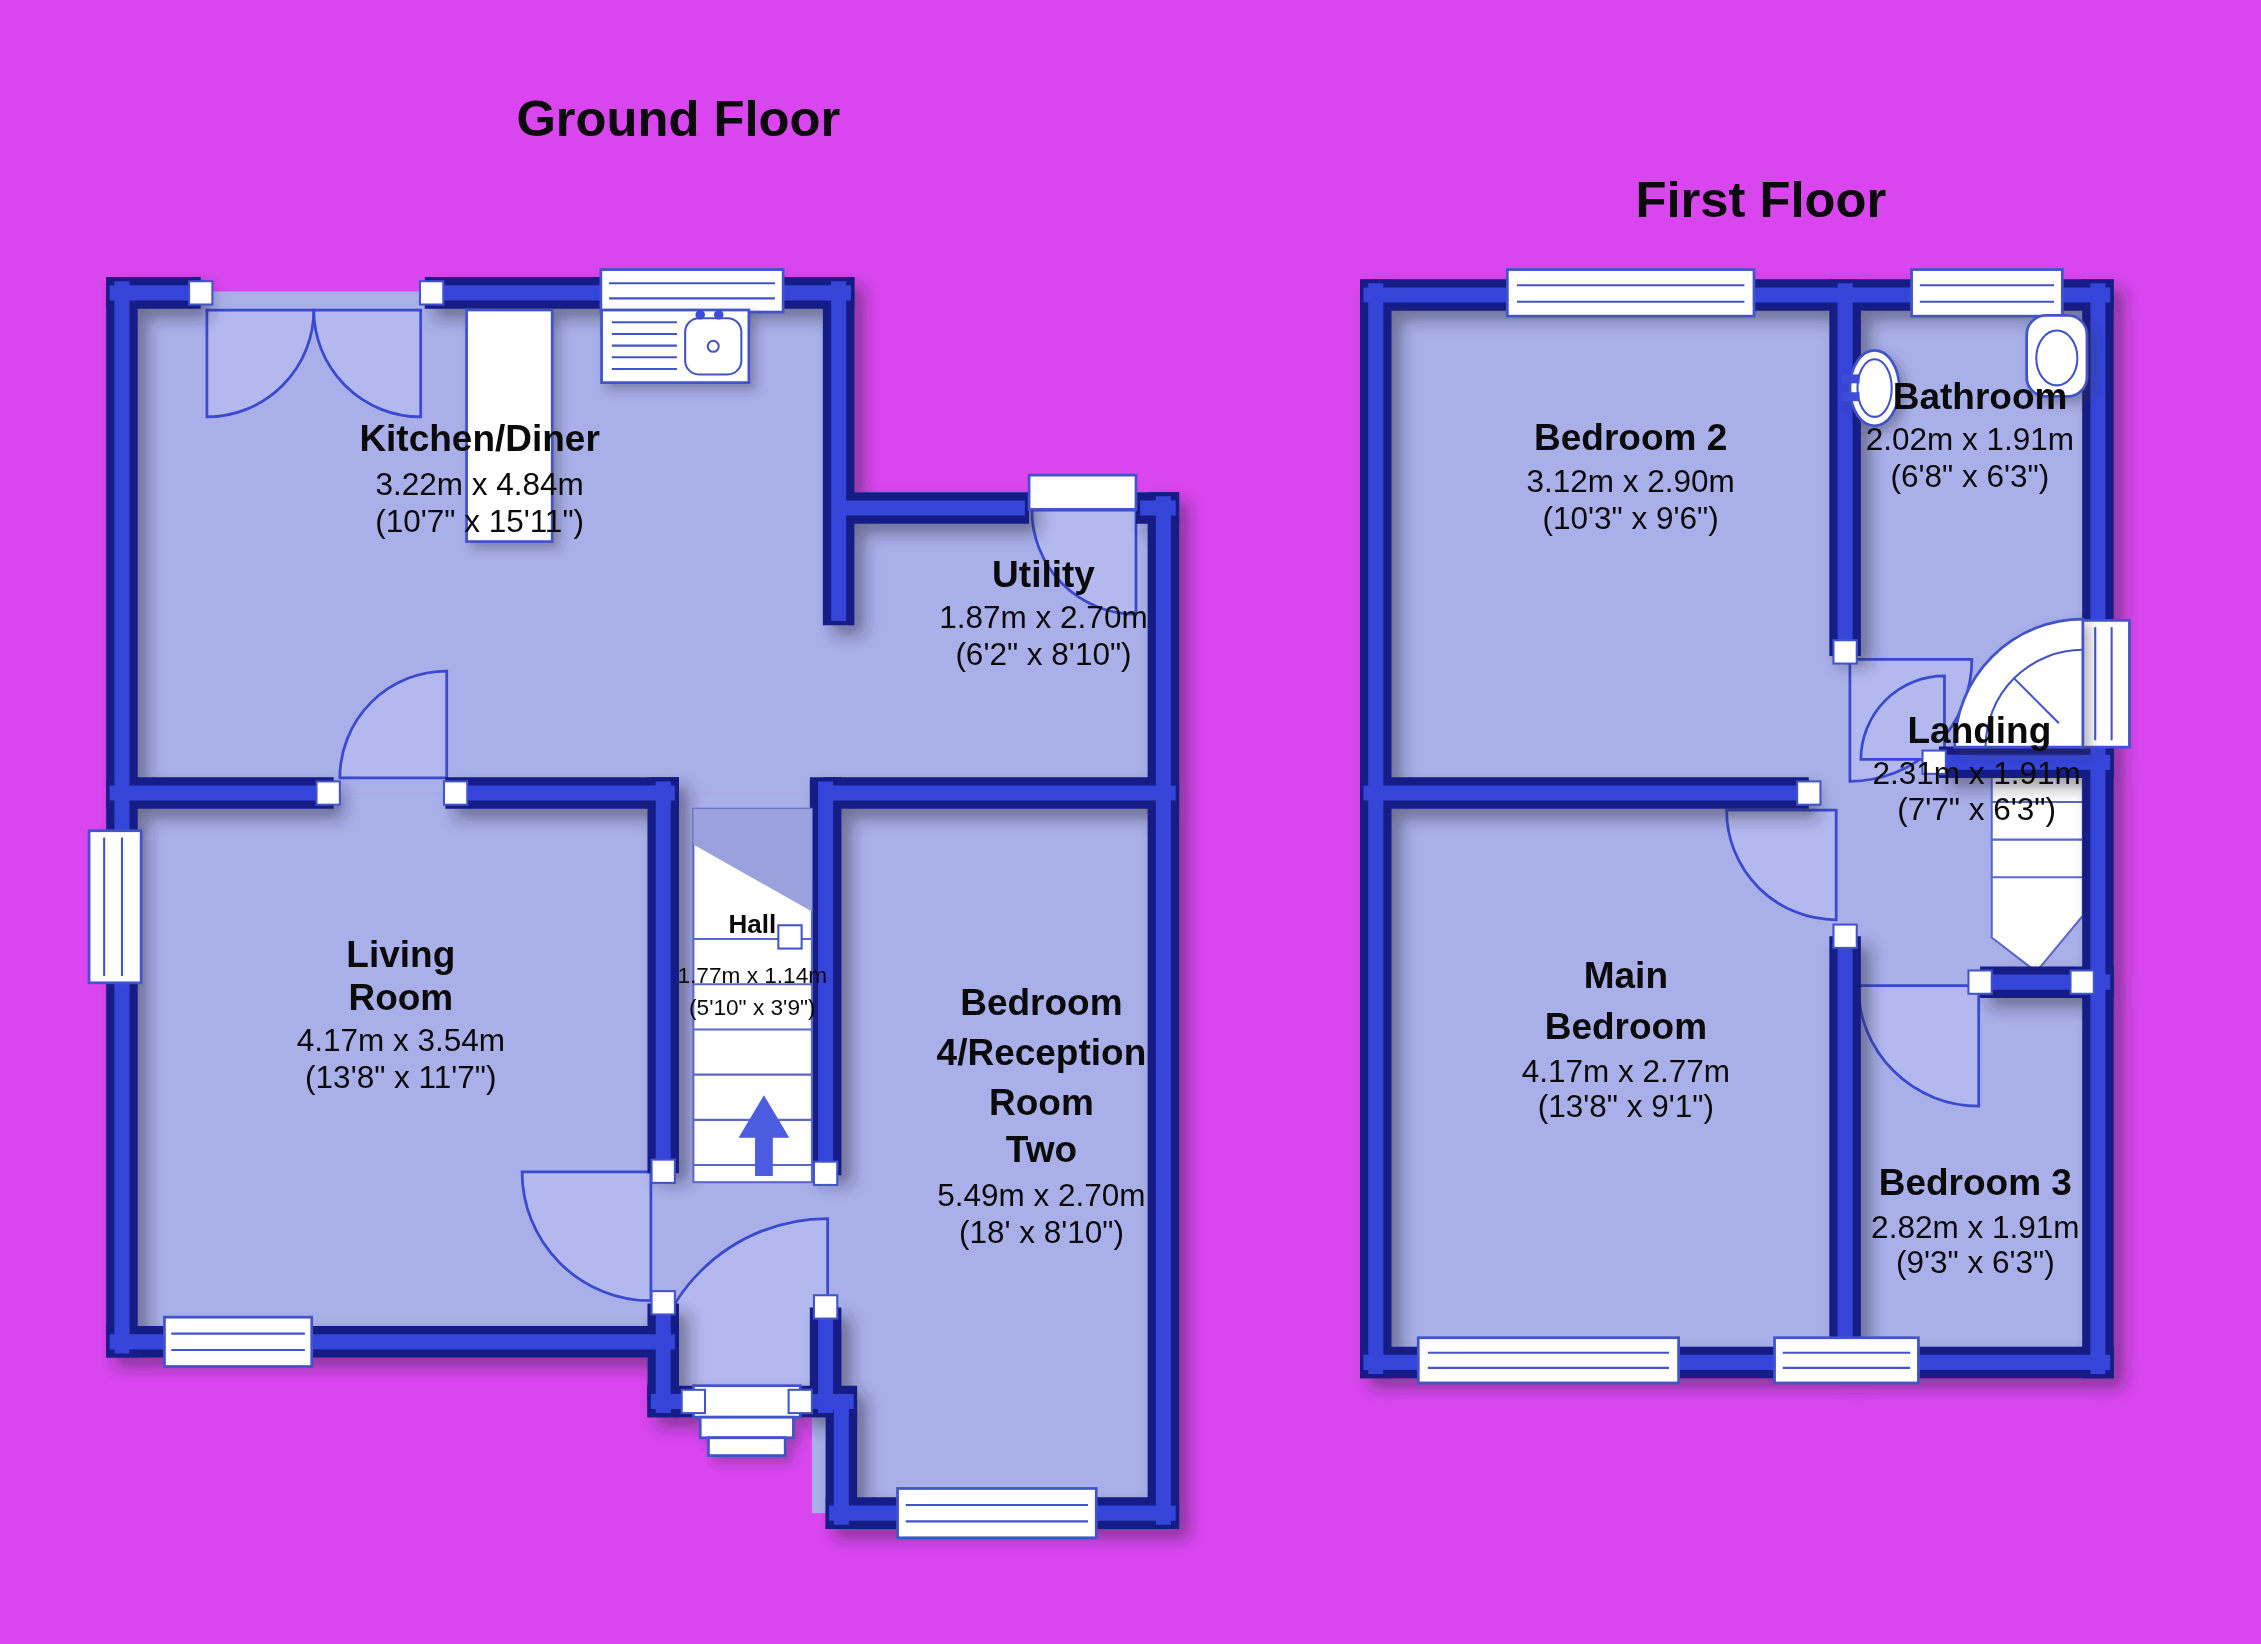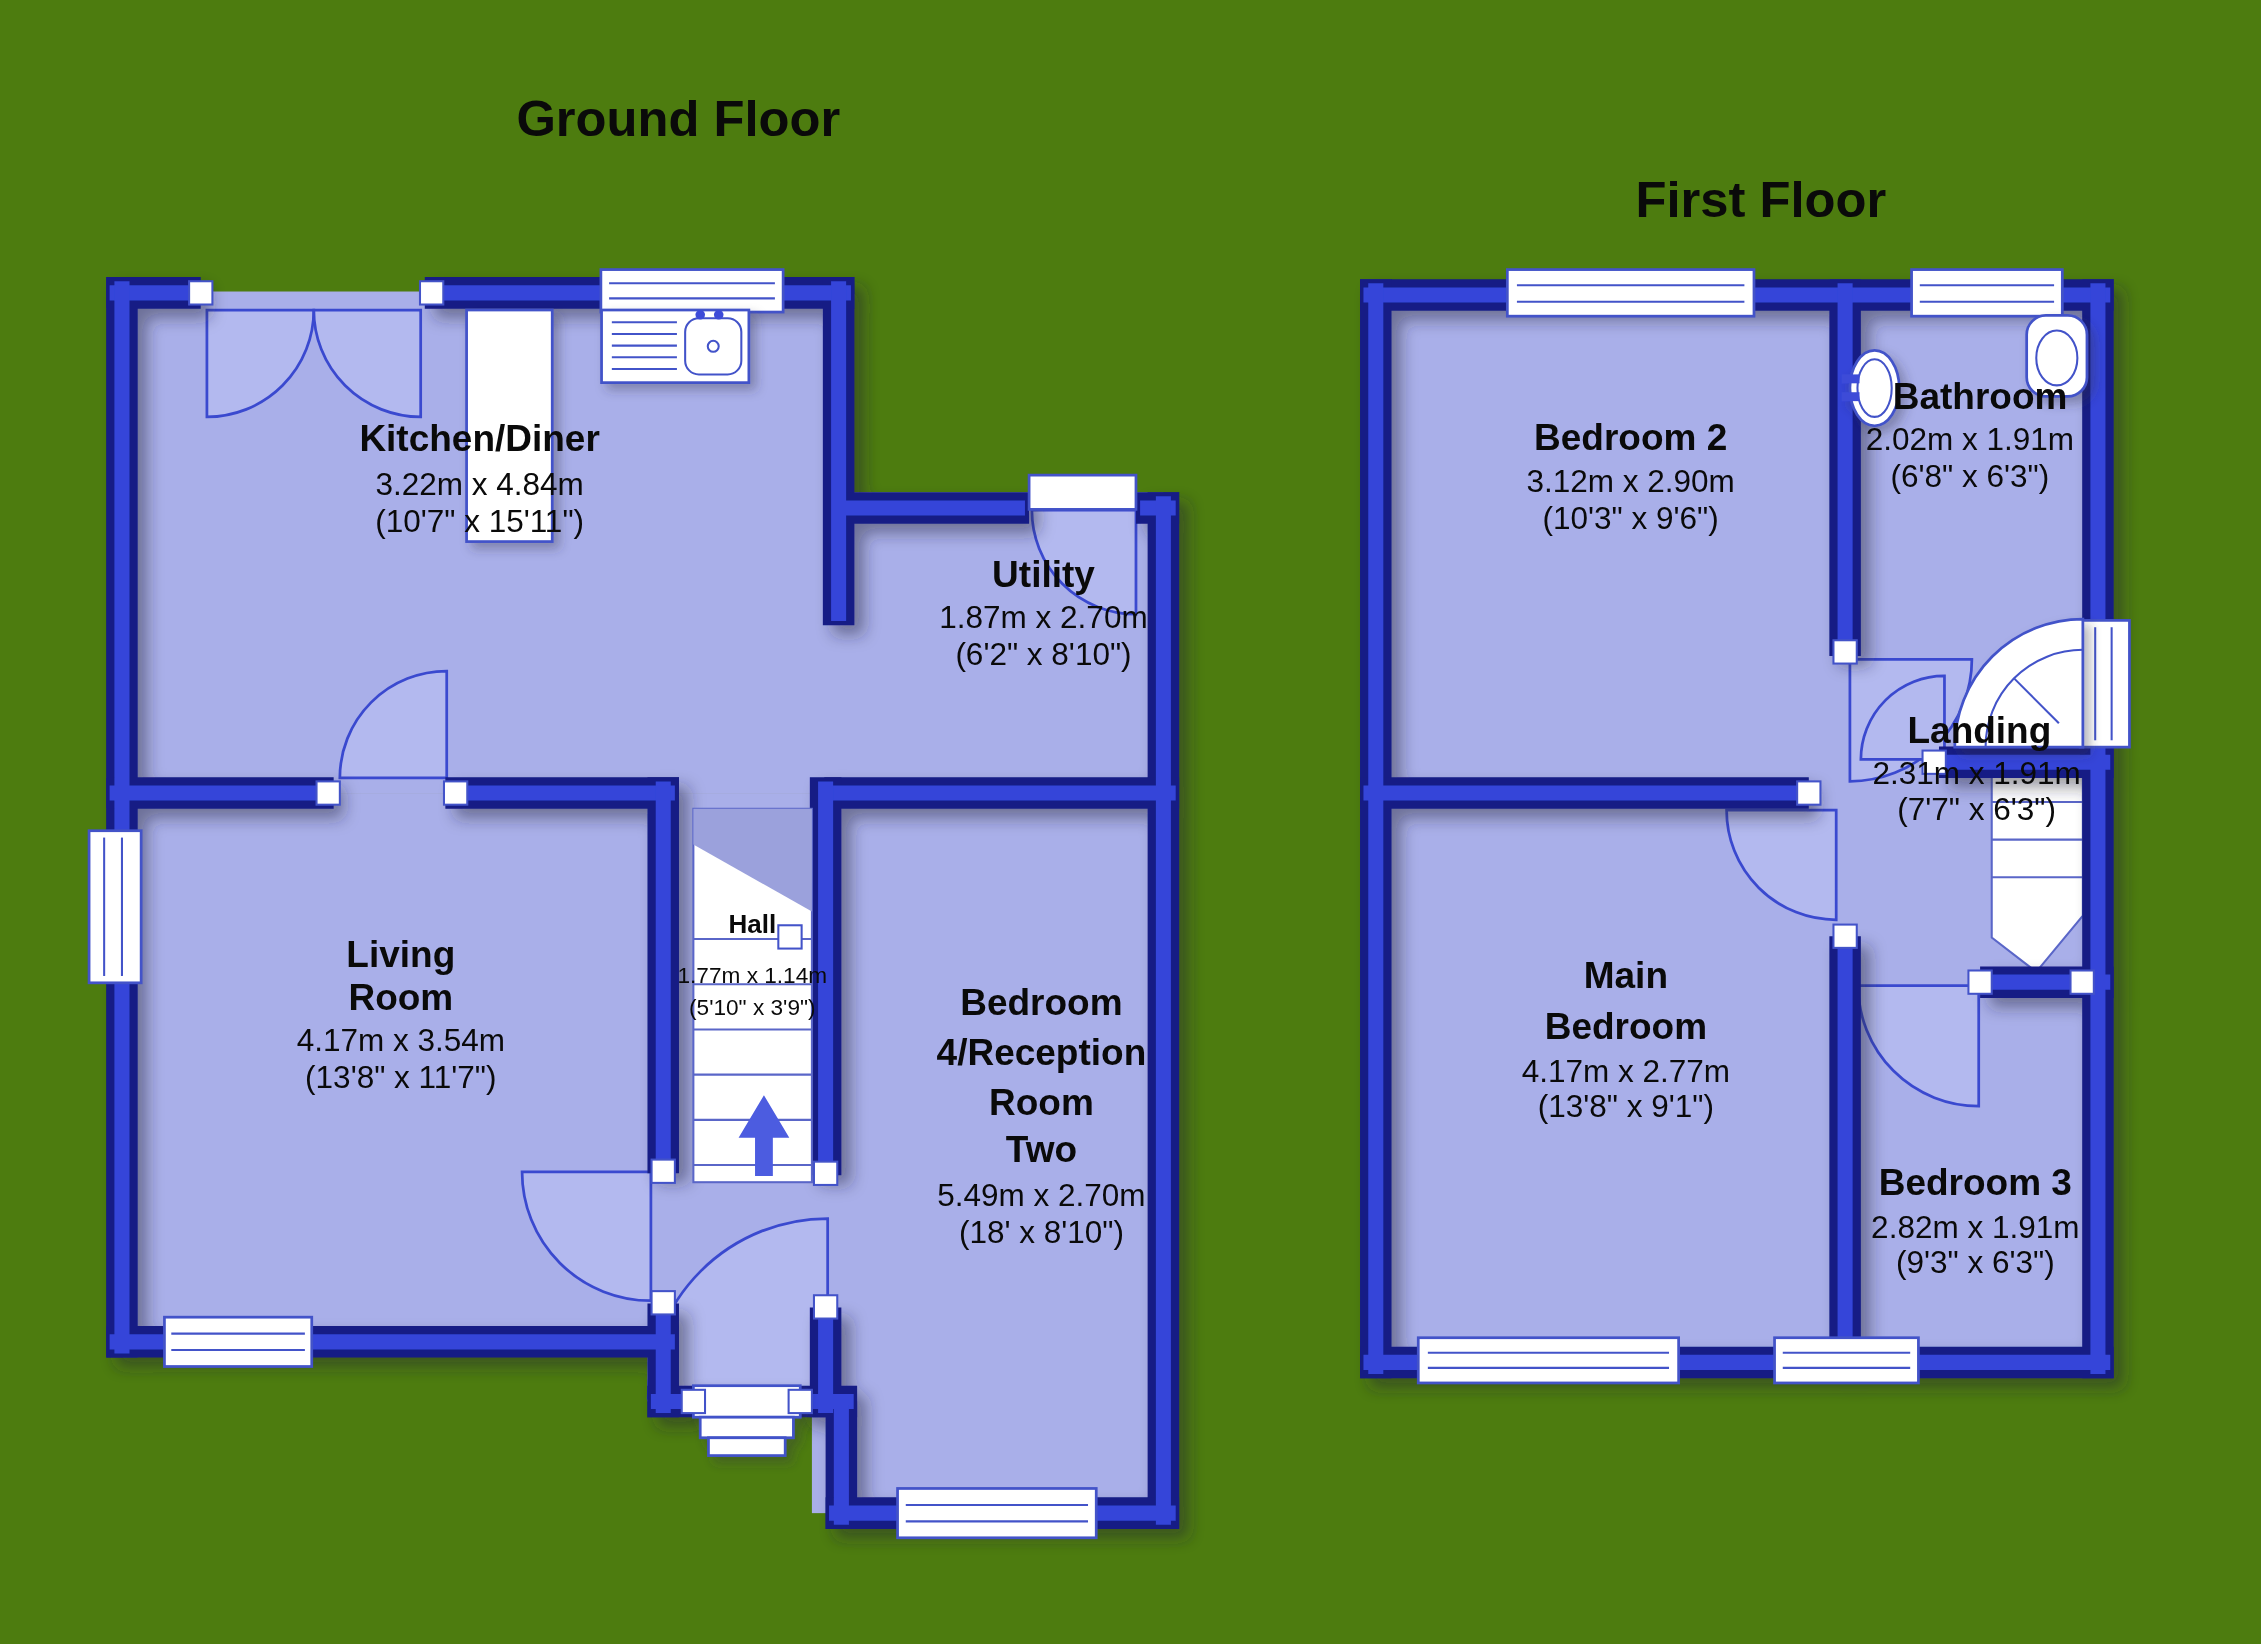--- a/index.html
+++ b/index.html
@@ -1,16 +1,16 @@
 <!DOCTYPE html>
 <html style="font-size:11px"><head>
 <meta charset="utf-8">
 <style>
   html,body{margin:0;padding:0;background:#ffffff;}
-  .stage{position:relative;width:2261px;height:1645px;background:#4d7c0f;overflow:hidden;
+  .stage{position:relative;width:2261px;height:1645px;background:#d946ef;overflow:hidden;
          font-family:"Liberation Sans", sans-serif;}
   svg{display:block}
   text{fill:#0a0a0a;font-family:"Liberation Sans", sans-serif;}
   .title{font-size:74px;font-weight:bold;}
   .rname{font-size:54px;font-weight:bold;}
   .rdim{font-size:46px;}
   .hname{font-size:38px;font-weight:bold;}
   .hdim{font-size:33px;}
   .wallA{stroke:#151d85;stroke-width:46;fill:none;stroke-linecap:butt;}
   .wallB{stroke:#3445d9;stroke-width:22;fill:none;stroke-linecap:butt;}

